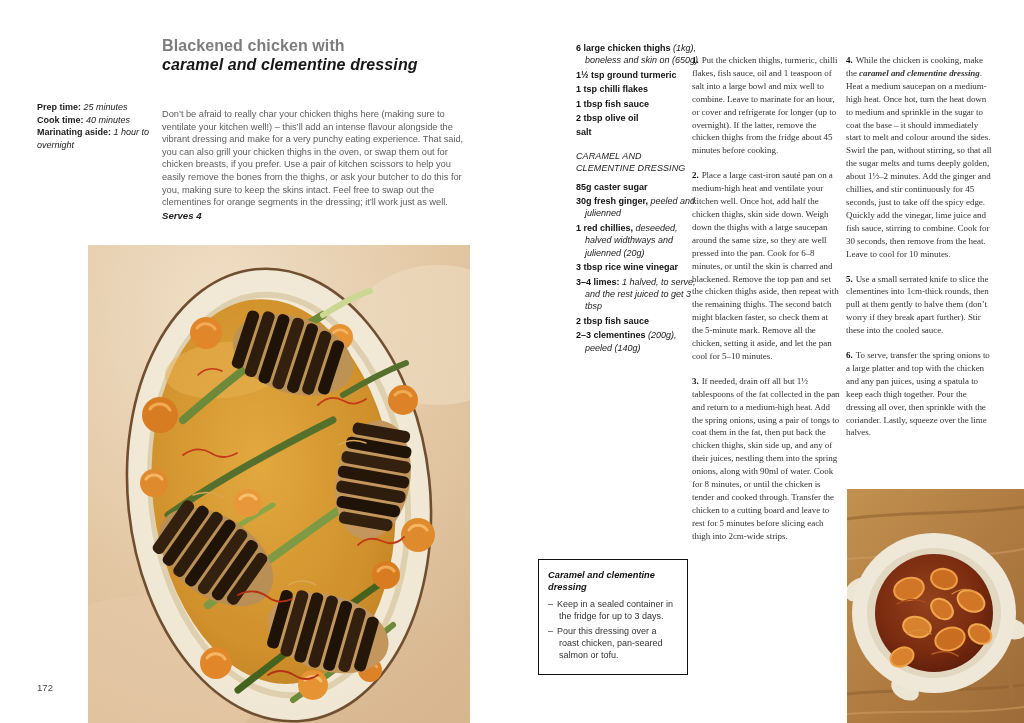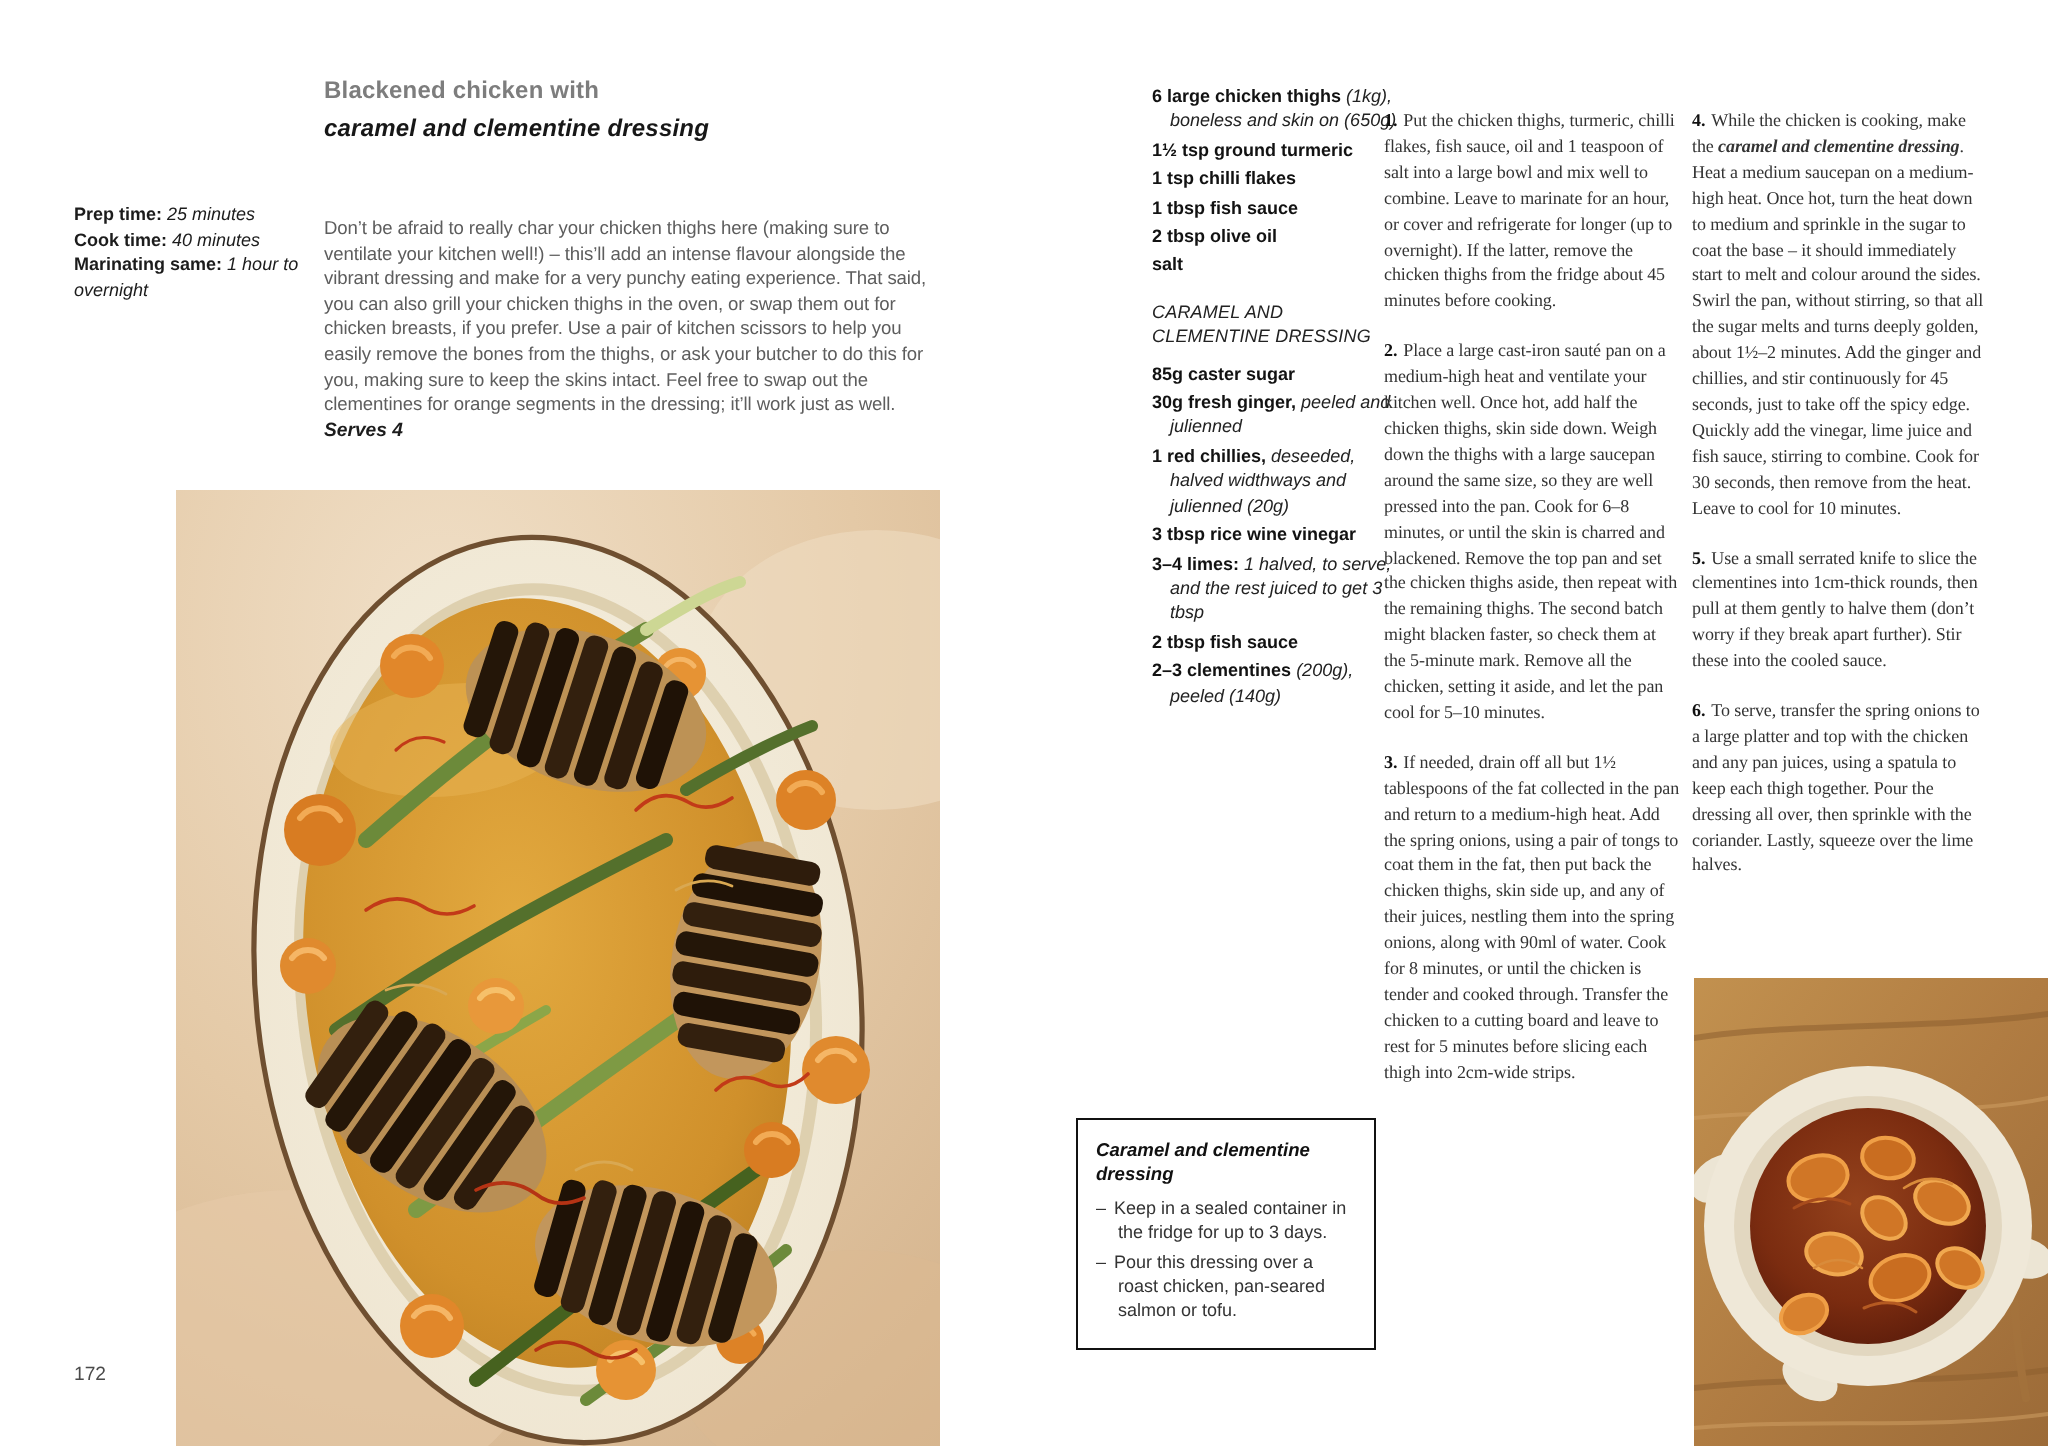--- a/index.html
+++ b/index.html
@@ -10,21 +10,21 @@
   .b{font-weight:bold;}
   .i{font-style:italic;text-align:right;}
   .bi{font-weight:bold;font-style:italic;}
 
   
   .meta{position:absolute;left:37px;top:101px;width:114px;font-size:9px;line-height:12.6px;color:#1c1c1c;}
   .meta p{margin:0;}
   .meta .i{font-weight:normal;}
 
   
-  .title{position:absolute;left:162px;top:36px;margin:0;font-size:12px;line-height:19px;letter-spacing:.1px;}
+  .title{position:absolute;left:162px;top:36px;margin:0;font-size:16px;line-height:19px;letter-spacing:.1px;}
   .title .t1{display:block;color:#7d7d7d;font-weight:bold;}
   .title .t2{display:block;color:#171717;font-weight:bold;font-style:italic;}
 
   
   .intro{position:absolute;left:162px;top:108px;width:305px;margin:0;
     font-size:9.3px;line-height:12.6px;color:#5d5d5d;letter-spacing:-.05px;}
   .serves{position:absolute;left:162px;top:210px;margin:0;font-size:9.6px;font-weight:bold;font-style:italic;color:#1c1c1c;}
 
   
   .ingredients{position:absolute;left:576px;top:42px;width:126px;font-size:9px;line-height:12.4px;color:#121212;}
@@ -55,21 +55,21 @@
   .pagenum{position:absolute;left:37px;top:682px;font-size:9.6px;color:#4a4a4a;}
 </style>
 </head>
 <body>
 
 <div class="page">
 
   <div class="meta">
     <p><span class="b">Prep time:</span> <span class="i">25 minutes</span></p>
     <p><span class="b">Cook time:</span> <span class="i">40 minutes</span></p>
-    <p><span class="b">Marinating same:</span> <span class="i">1 hour to overnight</span></p>
+    <p><span class="b">Marinating aside:</span> <span class="i">1 hour to overnight</span></p>
   </div>
 
   <h1 class="title">
     <span class="t1">Blackened chicken with</span>
     <span class="t2">caramel and clementine dressing</span>
   </h1>
 
   <p class="intro">Don’t be afraid to really char your chicken thighs here (making sure to ventilate your kitchen well!) – this’ll add an intense flavour alongside the vibrant dressing and make for a very punchy eating experience. That said, you can also grill your chicken thighs in the oven, or swap them out for chicken breasts, if you prefer. Use a pair of kitchen scissors to help you easily remove the bones from the thighs, or ask your butcher to do this for you, making sure to keep the skins intact. Feel free to swap out the clementines for orange segments in the dressing; it’ll work just as well.</p>
   <p class="serves">Serves 4</p>
 

